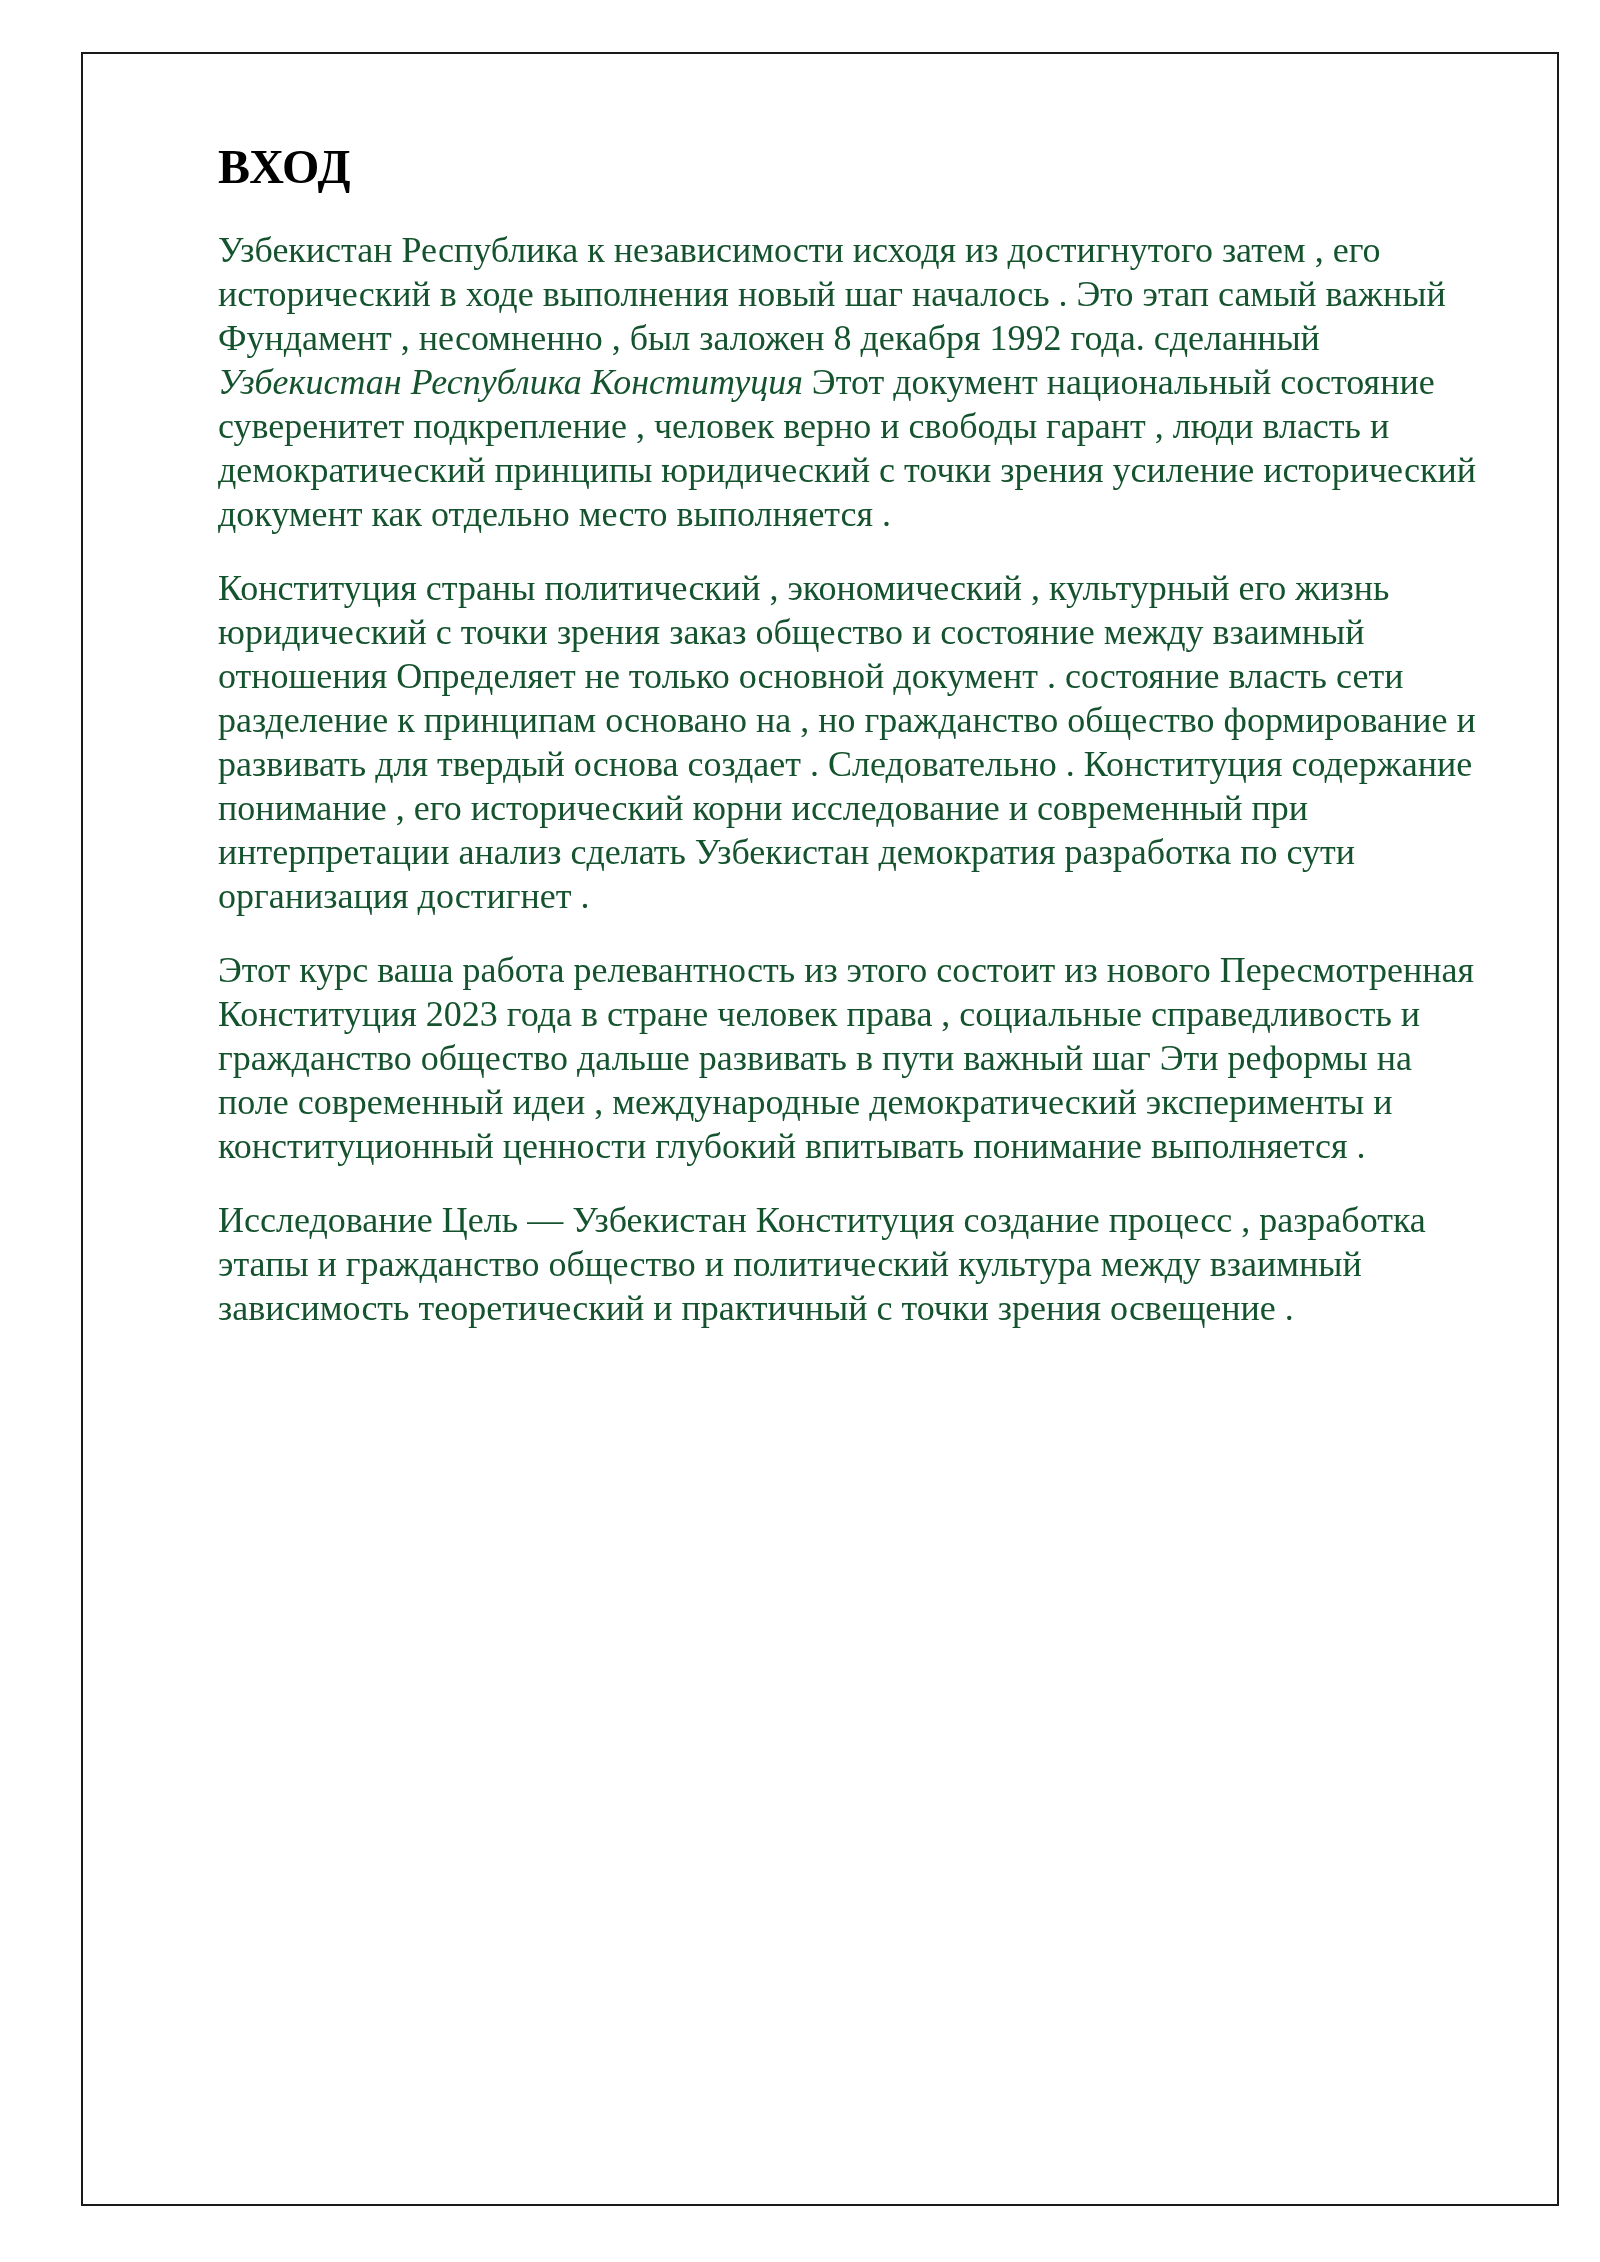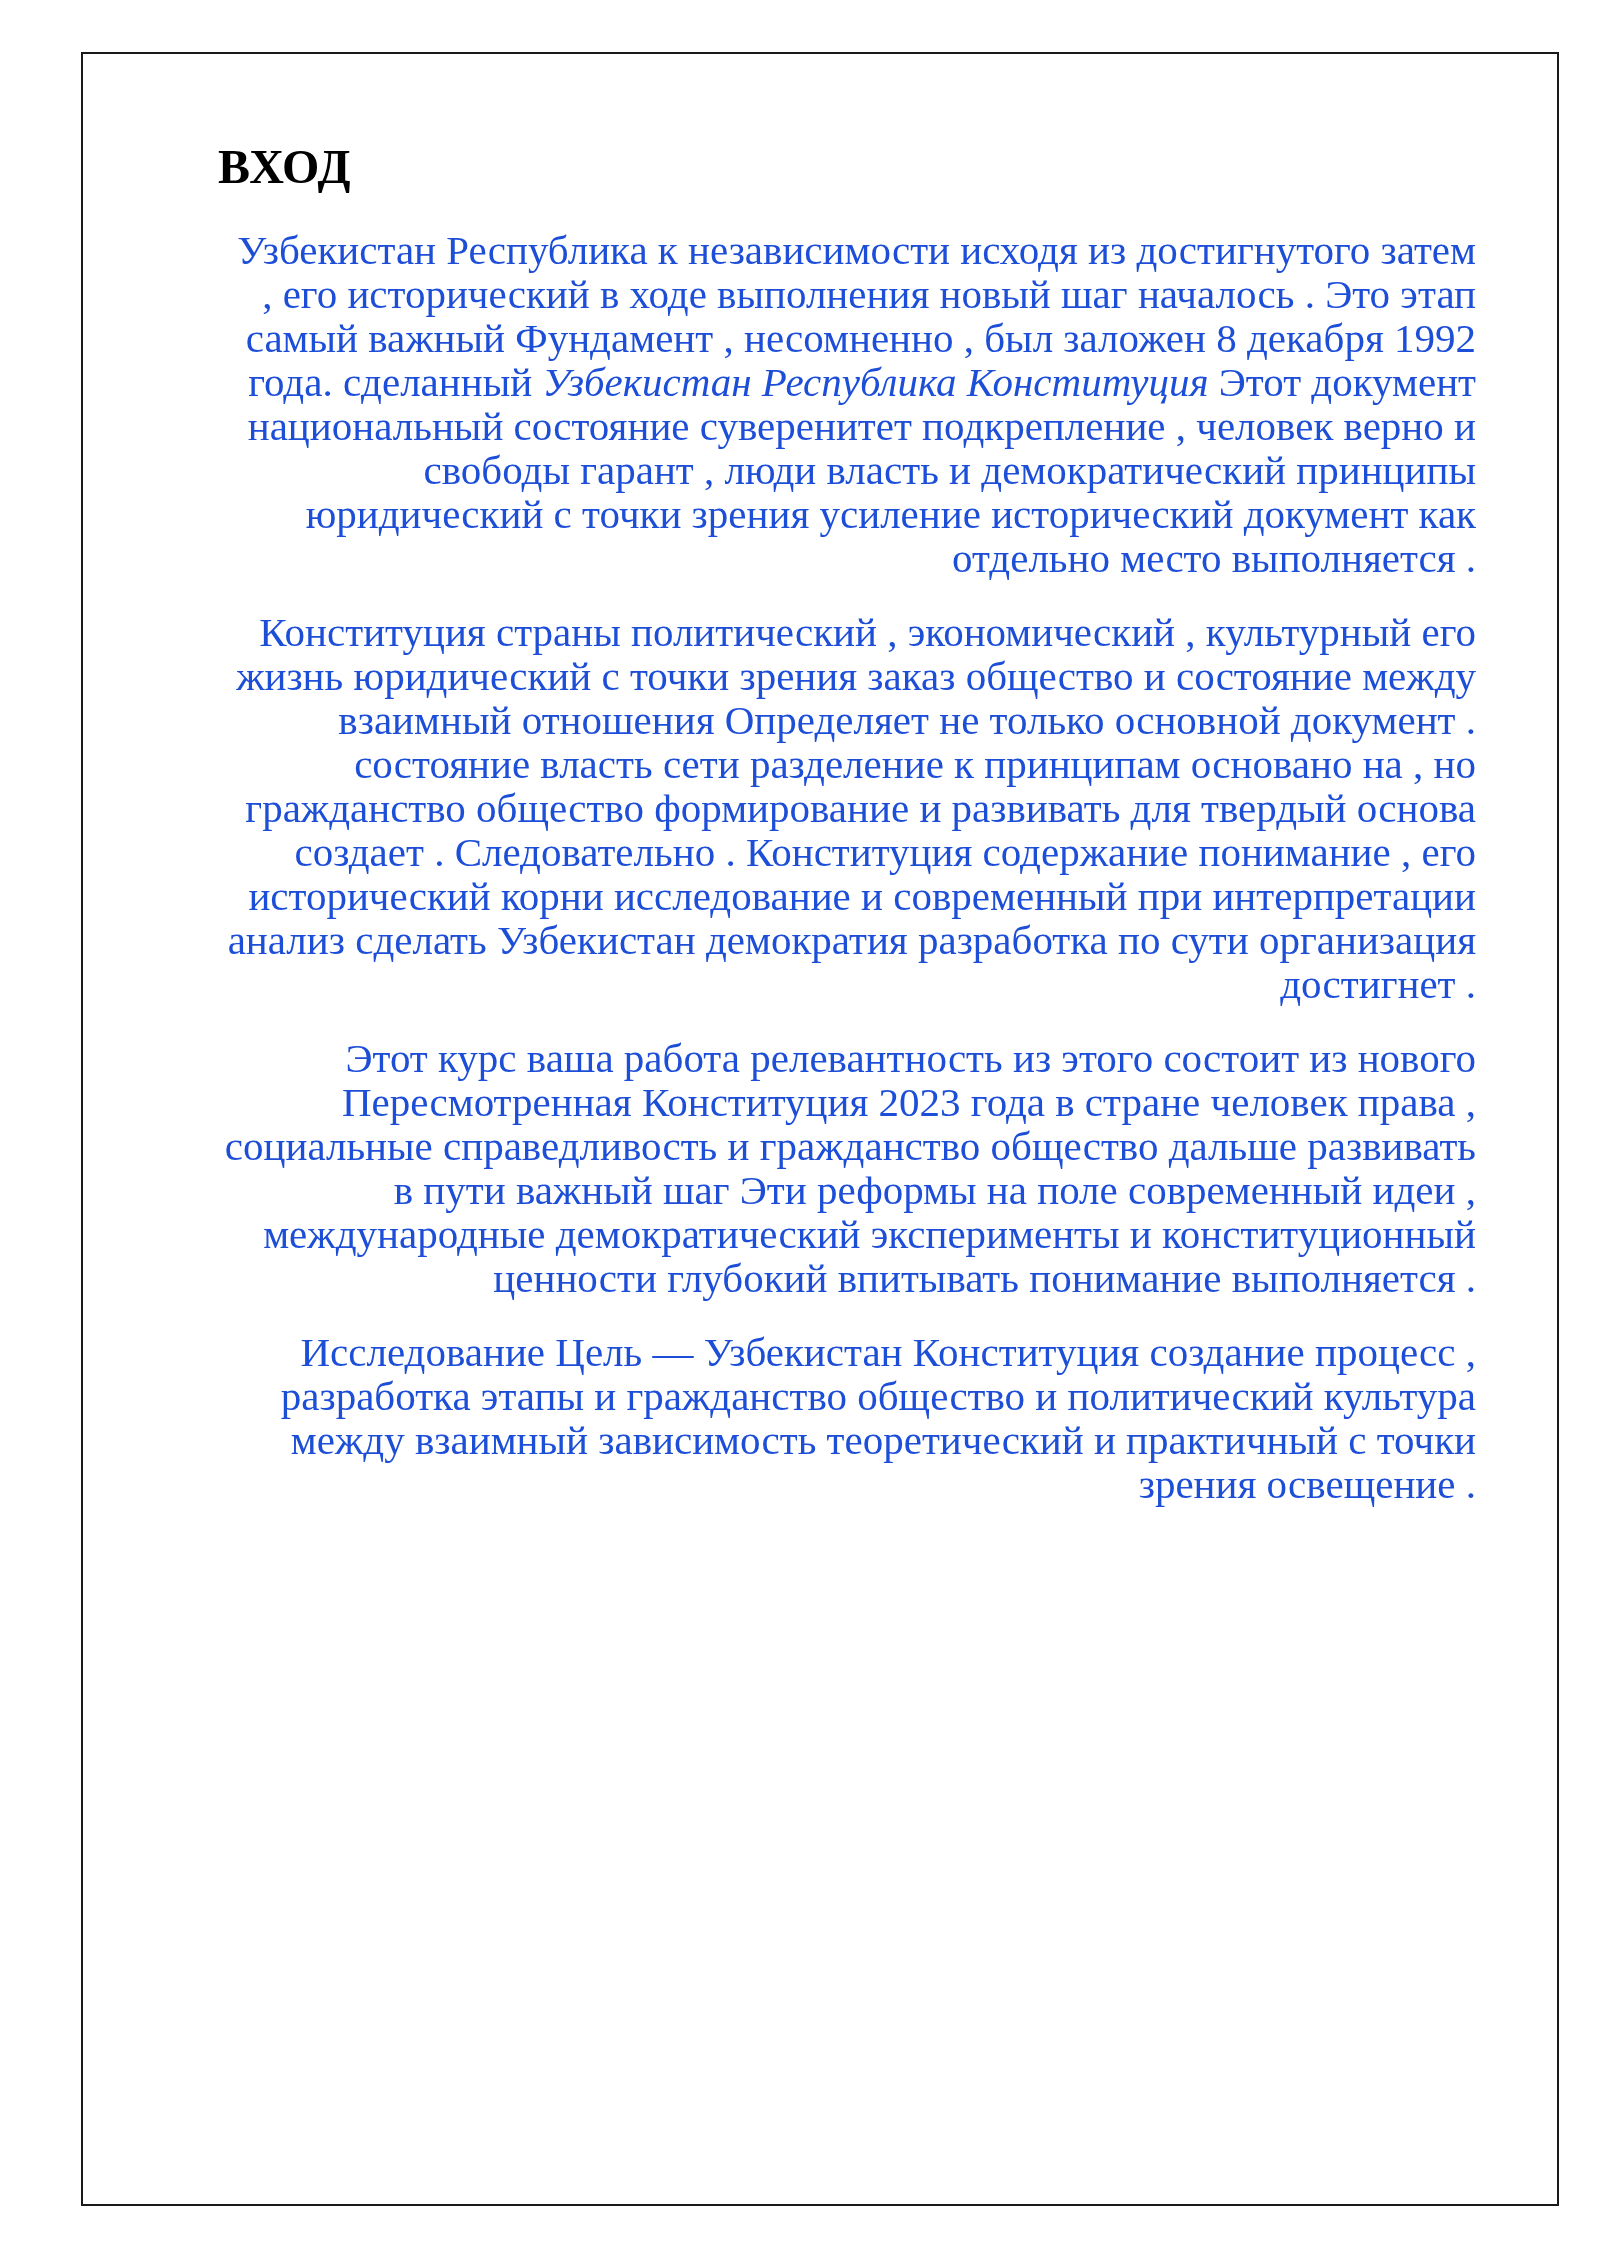--- a/index.html
+++ b/index.html
@@ -43,25 +43,25 @@
     font-weight: bold;
     font-size: 48px;
     line-height: 1.12;
     color: #000000;
     letter-spacing: 0.5px;
     margin: 0 0 34px 0;
   }
 
   .body-text {
     font-family: "Liberation Serif", "DejaVu Serif", serif;
-    font-size: 41px;
+    font-size: 36px;
     line-height: 44px;
-    color: #1d4ed8;
+    color: #14532d;
     margin: 0 0 30px 0;
-    text-align: right;
+    text-align: left;
     hyphens: none;
   }
 
   .body-text:last-child {
     margin-bottom: 0;
   }
 
   .it {
     font-style: italic;
   }

